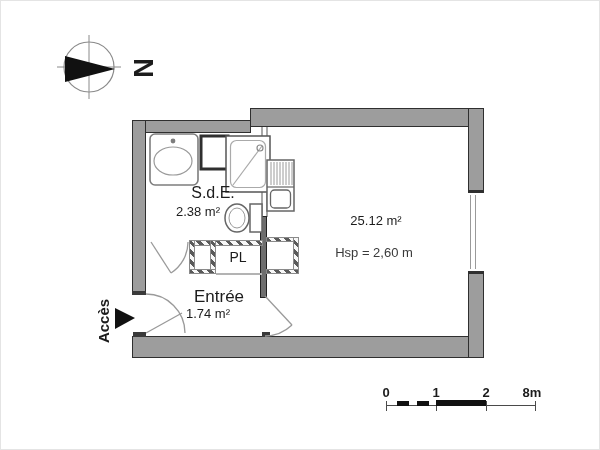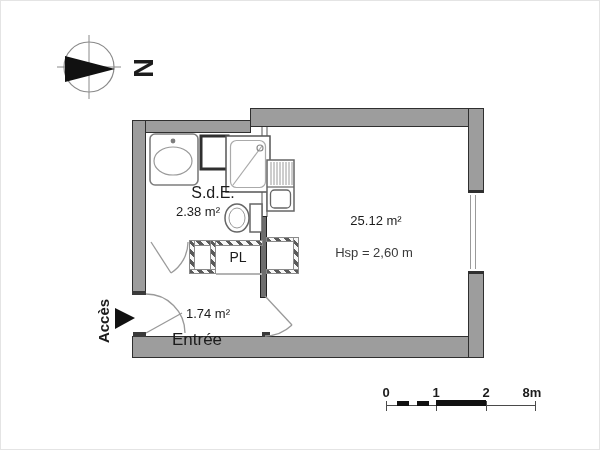--- a/index.html
+++ b/index.html
@@ -116,21 +116,21 @@
   </svg>
 
   <div class="lbl room-name" style="left:212px;top:183px;font-size:16px;text-align:right;">S.d.E.</div>
   <div class="lbl room-area" style="left:197px;top:204px;">2.38 m²</div>
 
   <div class="lbl room-area" style="left:375px;top:213px;">25.12 m²</div>
   <div class="lbl hsp" style="left:373px;top:245px;">Hsp = 2,60 m</div>
 
   <div class="lbl pl" style="left:237px;top:249px;">PL</div>
 
-  <div class="lbl room-name" style="left:196px;top:287px;margin-top:43px;">Entrée</div>
+  <div class="lbl room-name" style="left:218px;top:287px;">Entrée</div>
   <div class="lbl room-area" style="left:207px;top:306px;">1.74 m²</div>
 
   <div class="abs acces" style="left:76px;top:310px;width:56px;height:20px;text-align:center;">Accès</div>
 
   <div>
     <div class="lbl scale-num" style="left:385px;top:385px;">0</div>
     <div class="lbl scale-num" style="left:435px;top:385px;">1</div>
     <div class="lbl scale-num" style="left:485px;top:385px;">2</div>
     <div class="lbl scale-num" style="left:531px;top:385px;">8m</div>
     <div class="abs" style="left:385px;top:404px;width:150px;height:1px;background:#4a4a4a;"></div>

